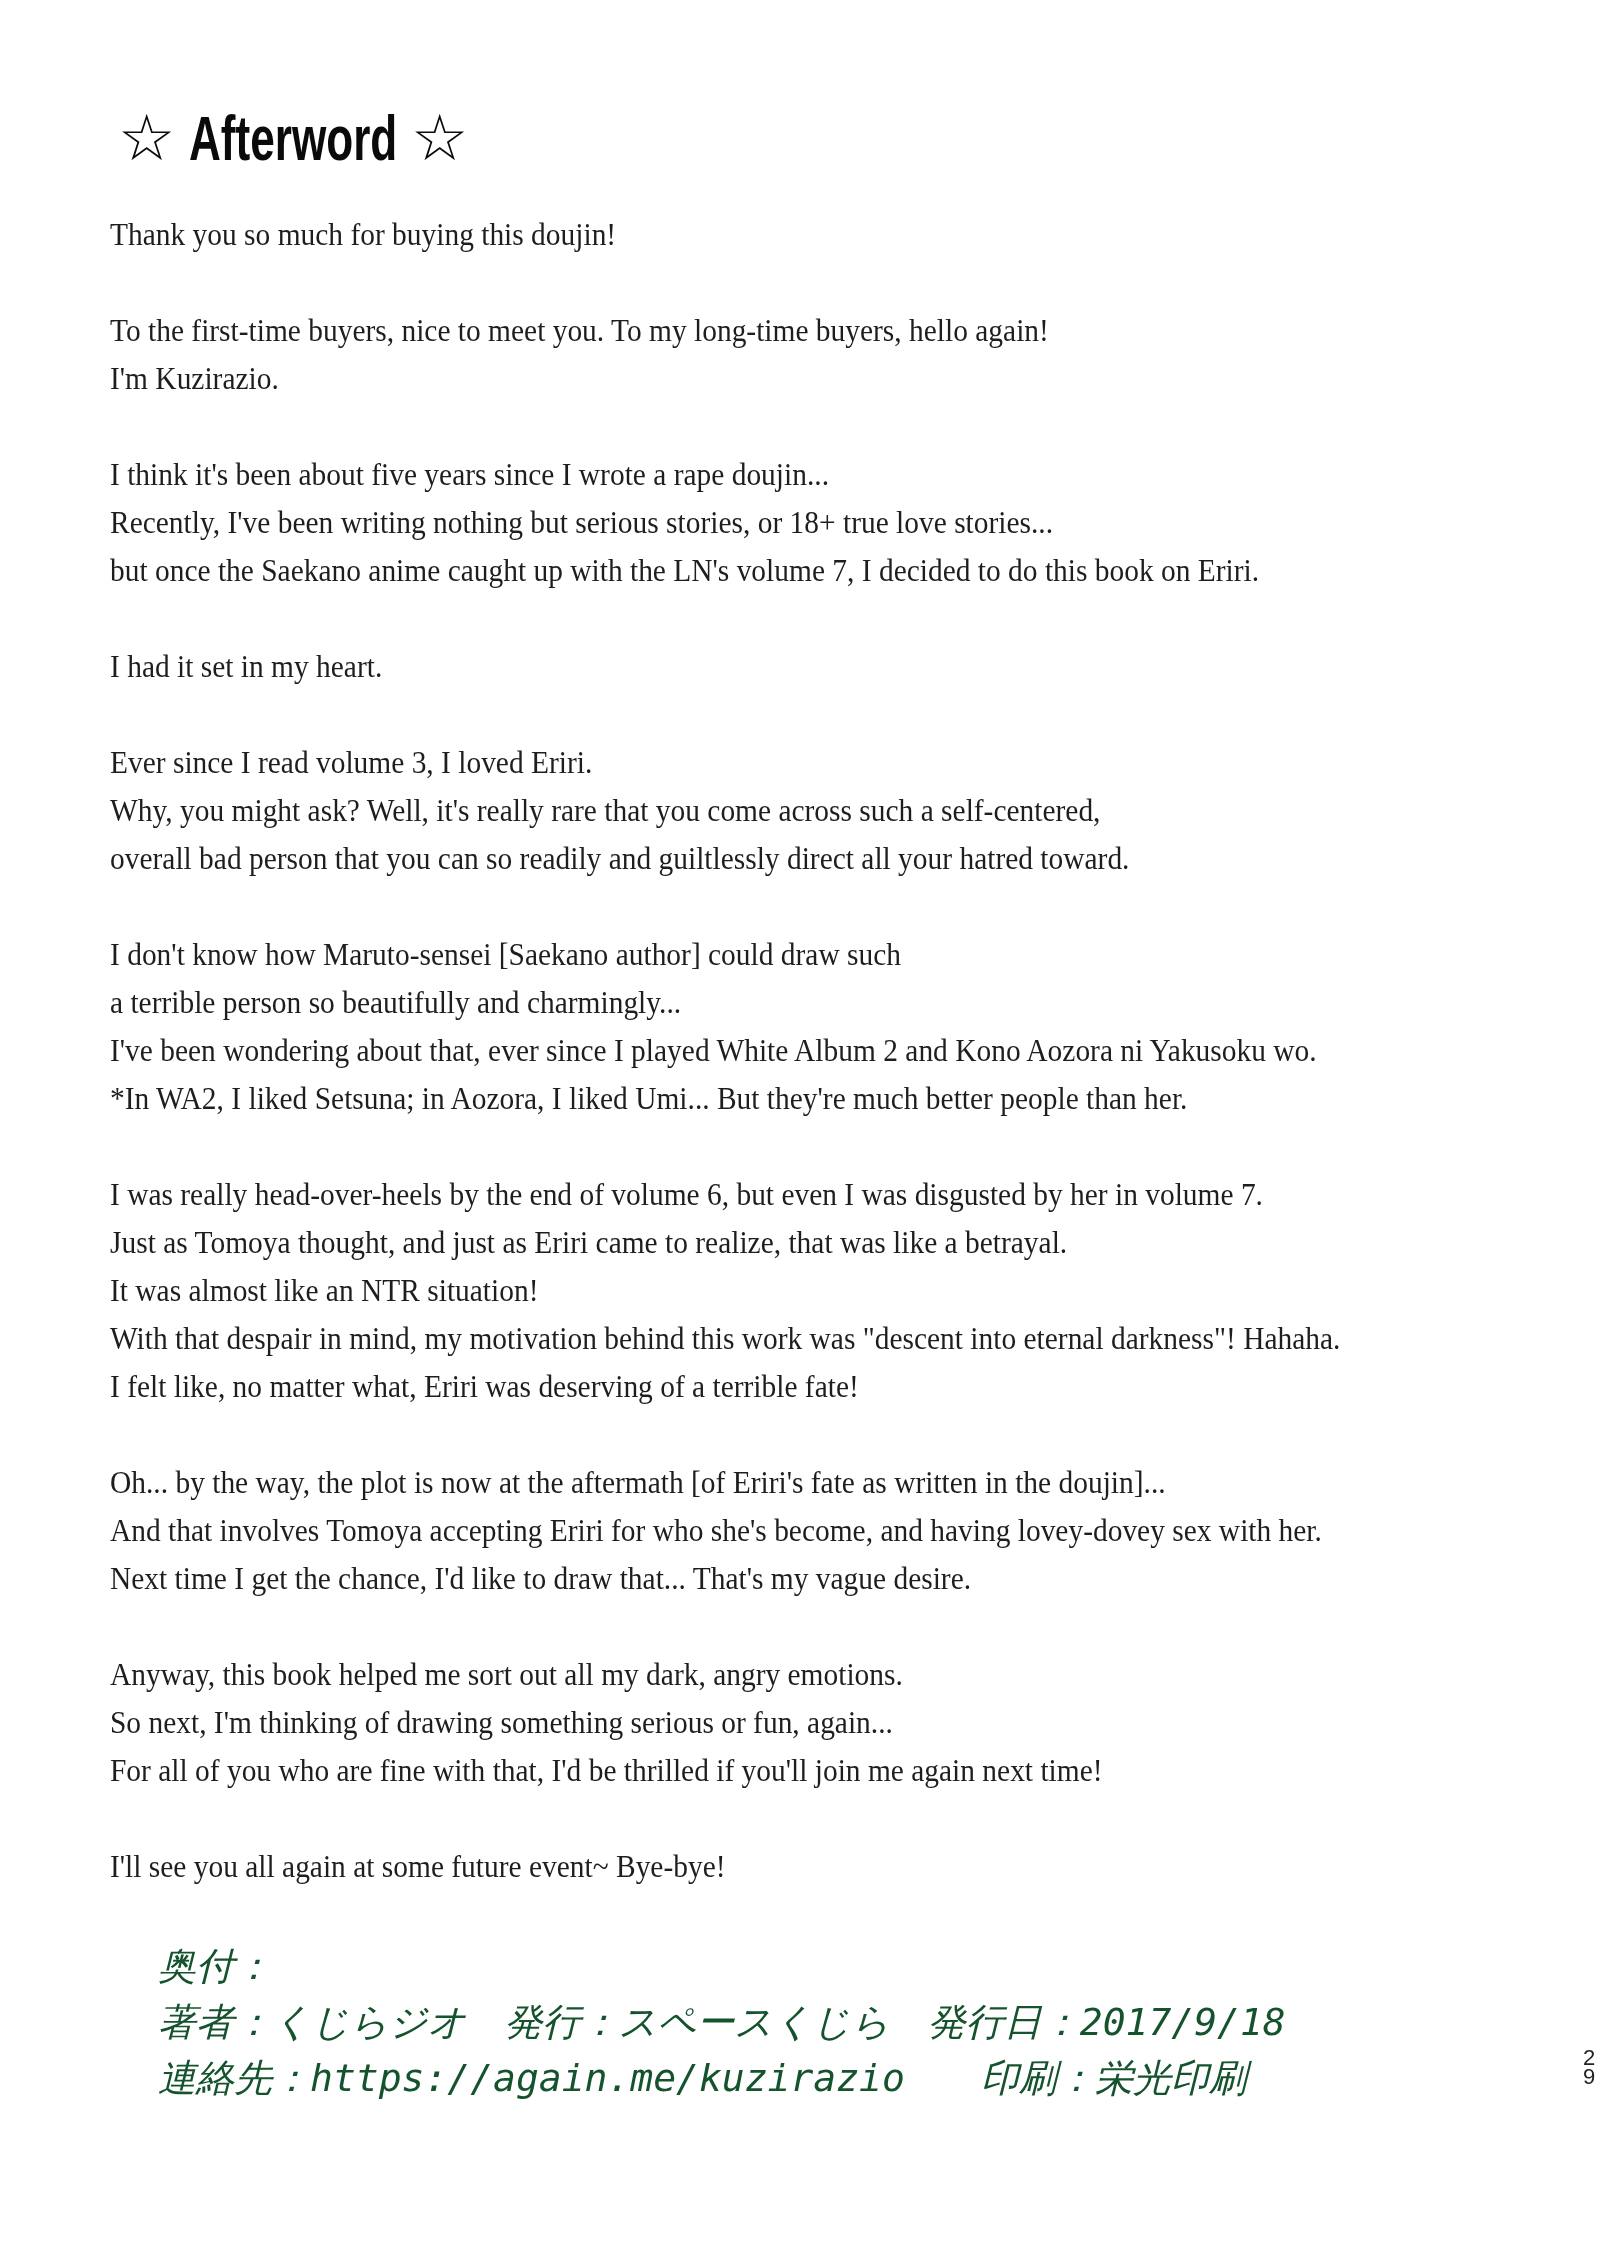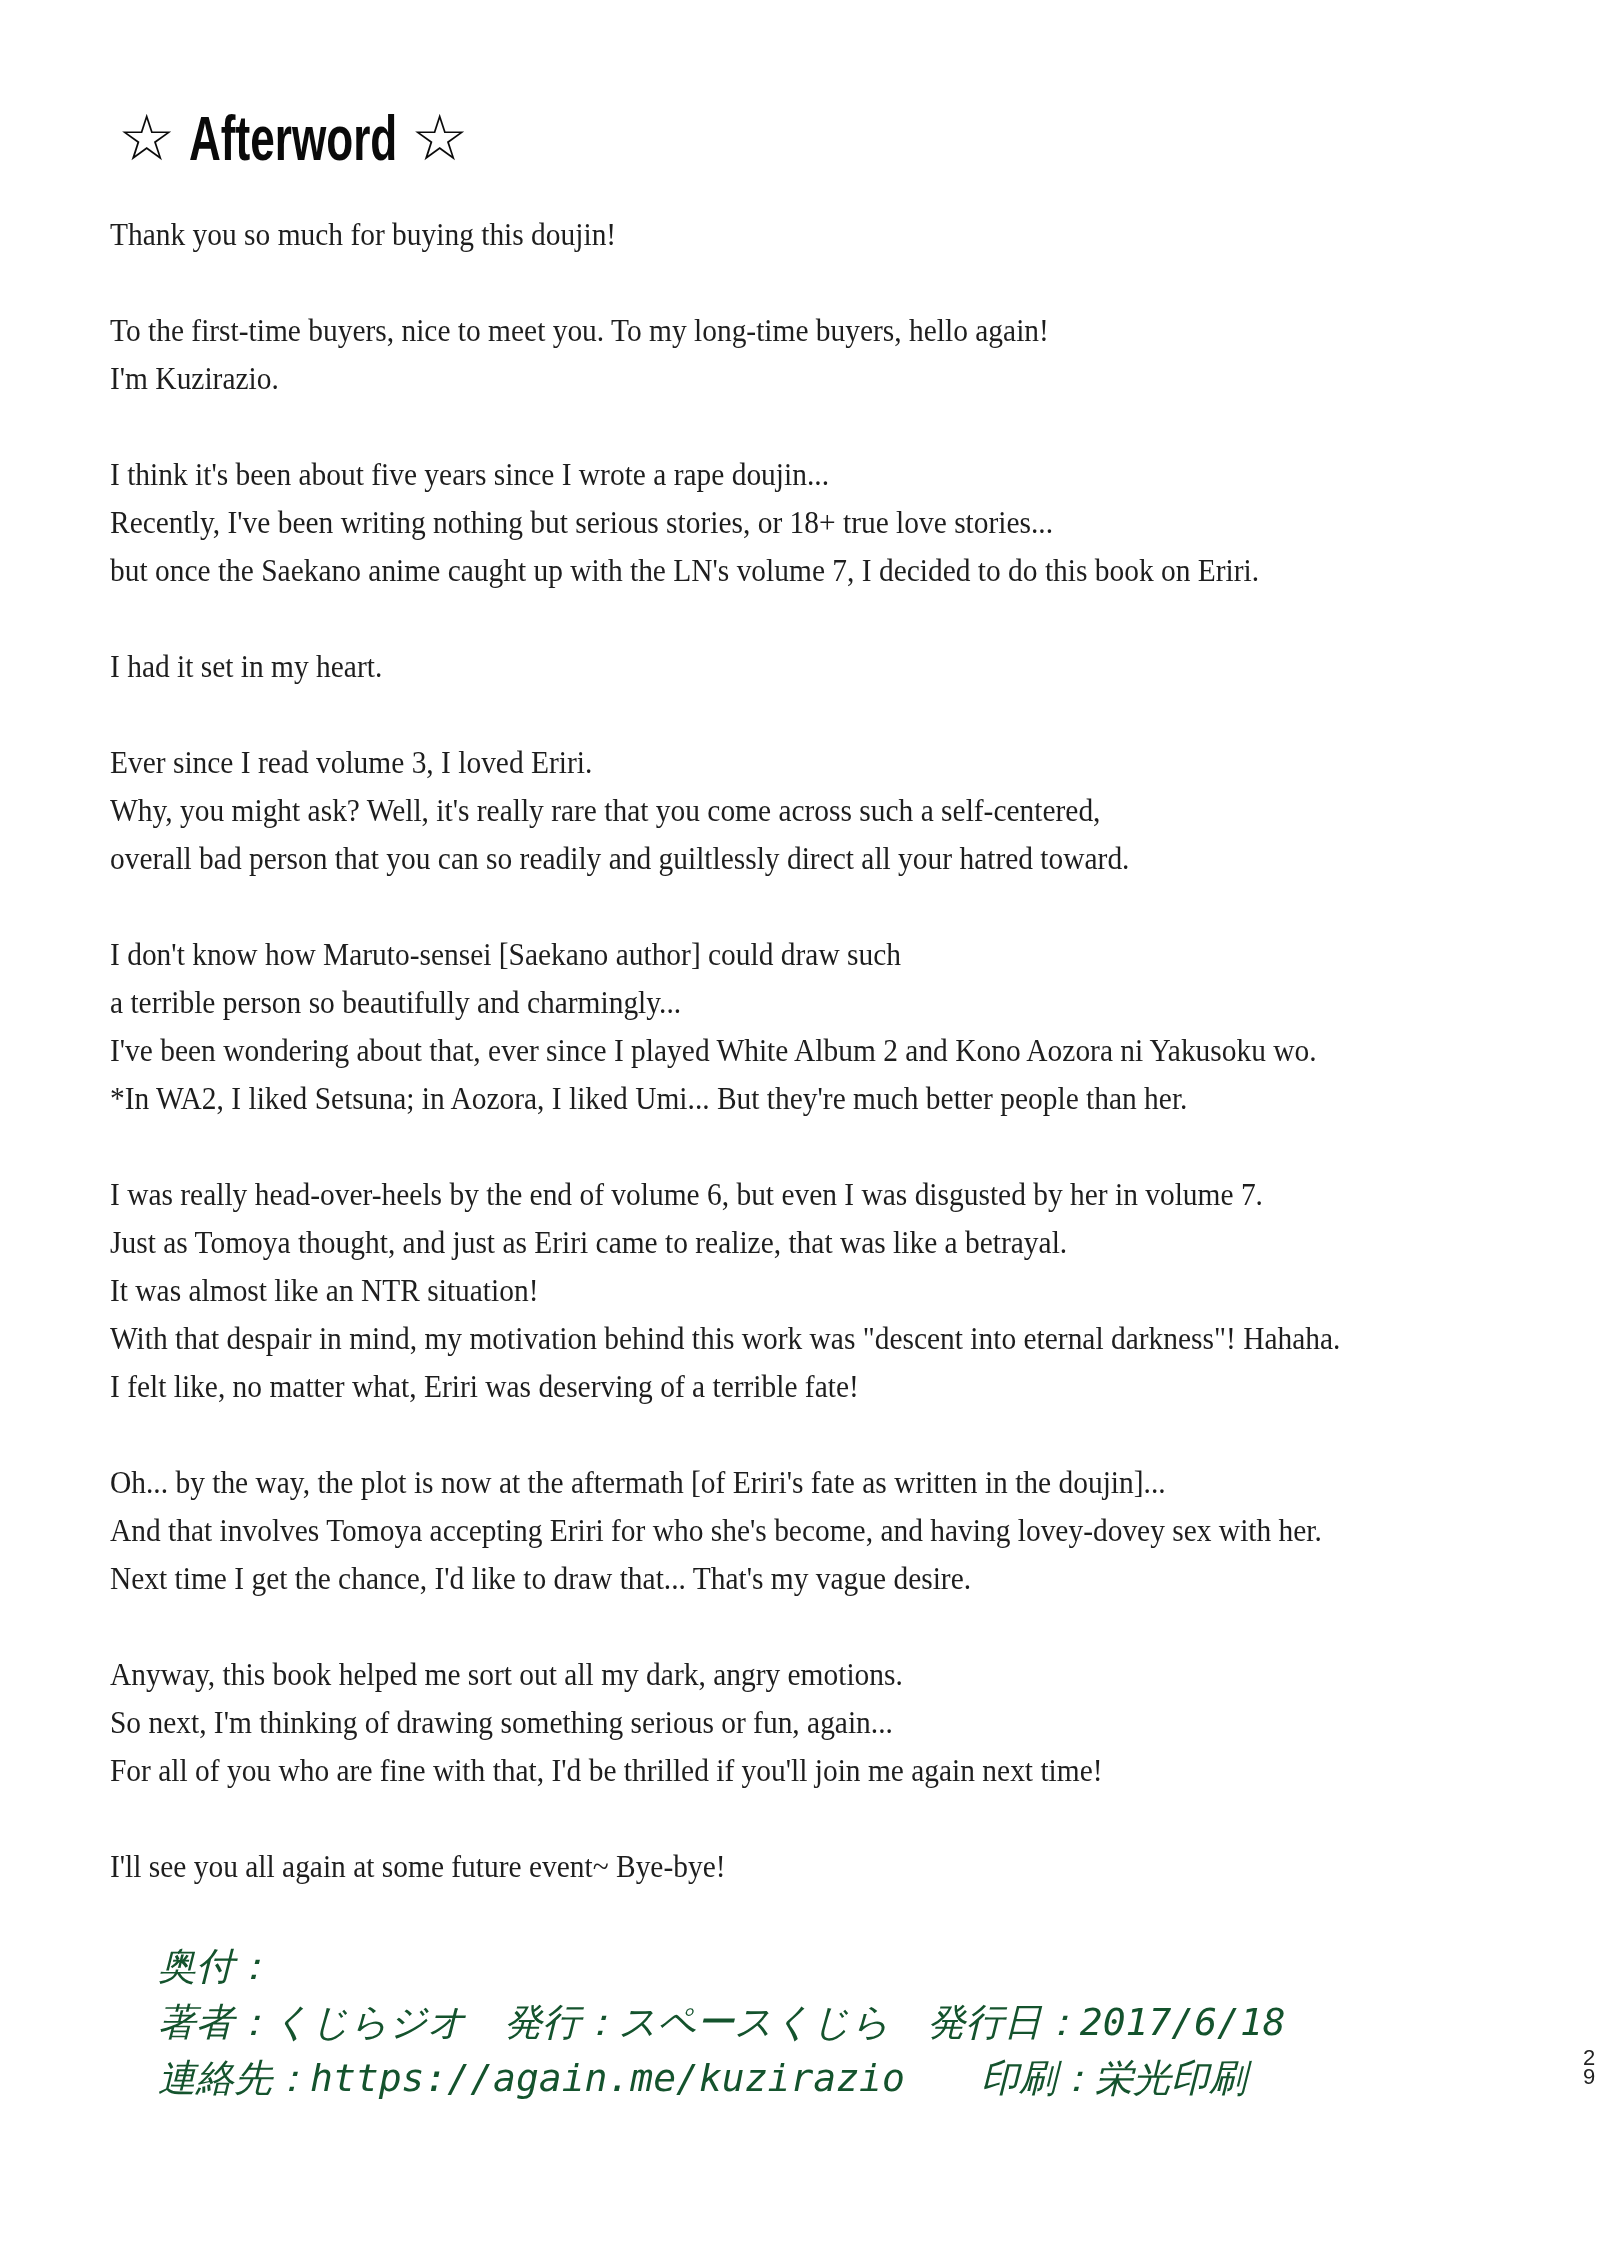--- a/index.html
+++ b/index.html
@@ -135,21 +135,21 @@
       <div class="line">So next, I'm thinking of drawing something serious or fun, again...</div>
       <div class="line">For all of you who are fine with that, I'd be thrilled if you'll join me again next time!</div>
     </div>
     <div class="para">
       <div class="line">I'll see you all again at some future event~ Bye-bye!</div>
     </div>
   </div>
 
   <div class="colophon">
     <div class="line">奥付：</div>
-    <div class="line">著者：くじらジオ　発行：スペースくじら　発行日：2017/6/18</div>
+    <div class="line">著者：くじらジオ　発行：スペースくじら　発行日：2017/9/18</div>
     <div class="line">連絡先：https://again.me/kuzirazio　　印刷：栄光印刷</div>
   </div>
 
   <div class="pagenum">
     <div>2</div>
     <div>9</div>
   </div>
 
 </div>
 

